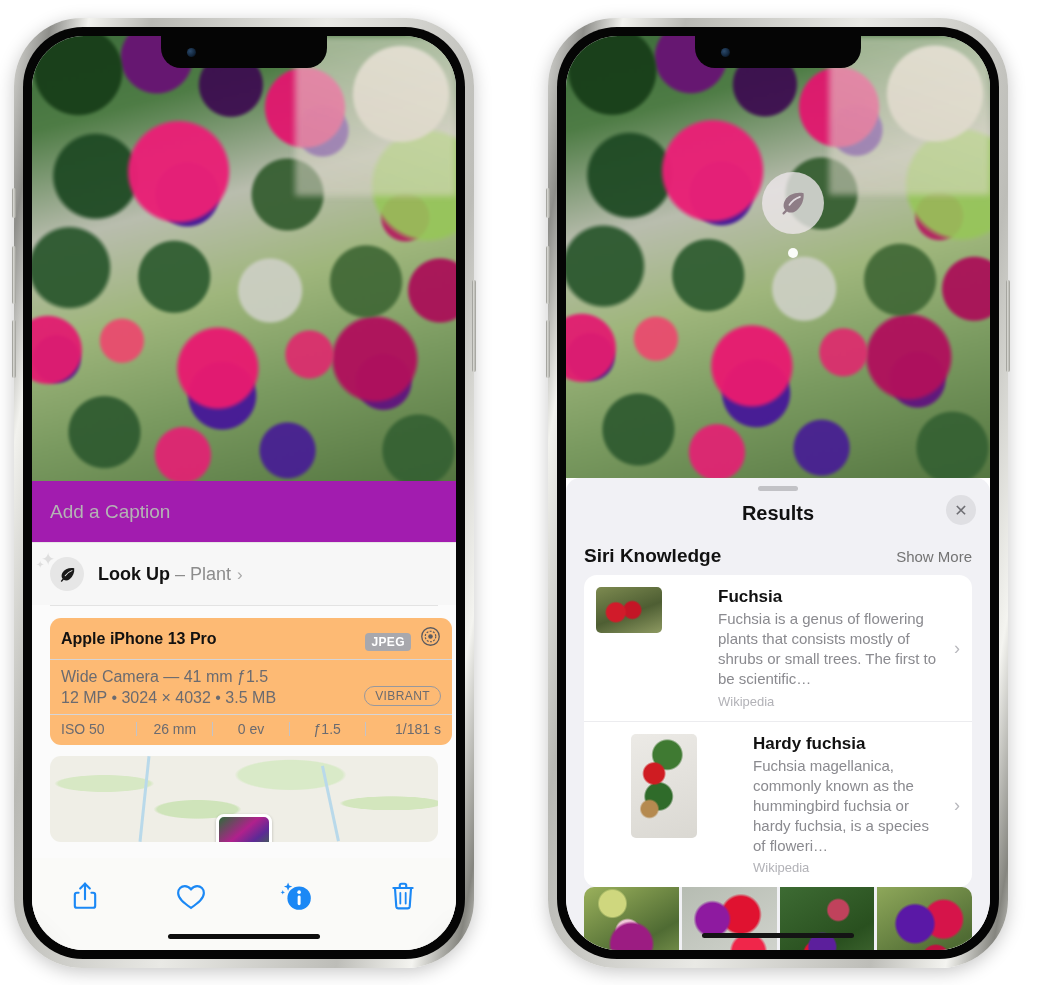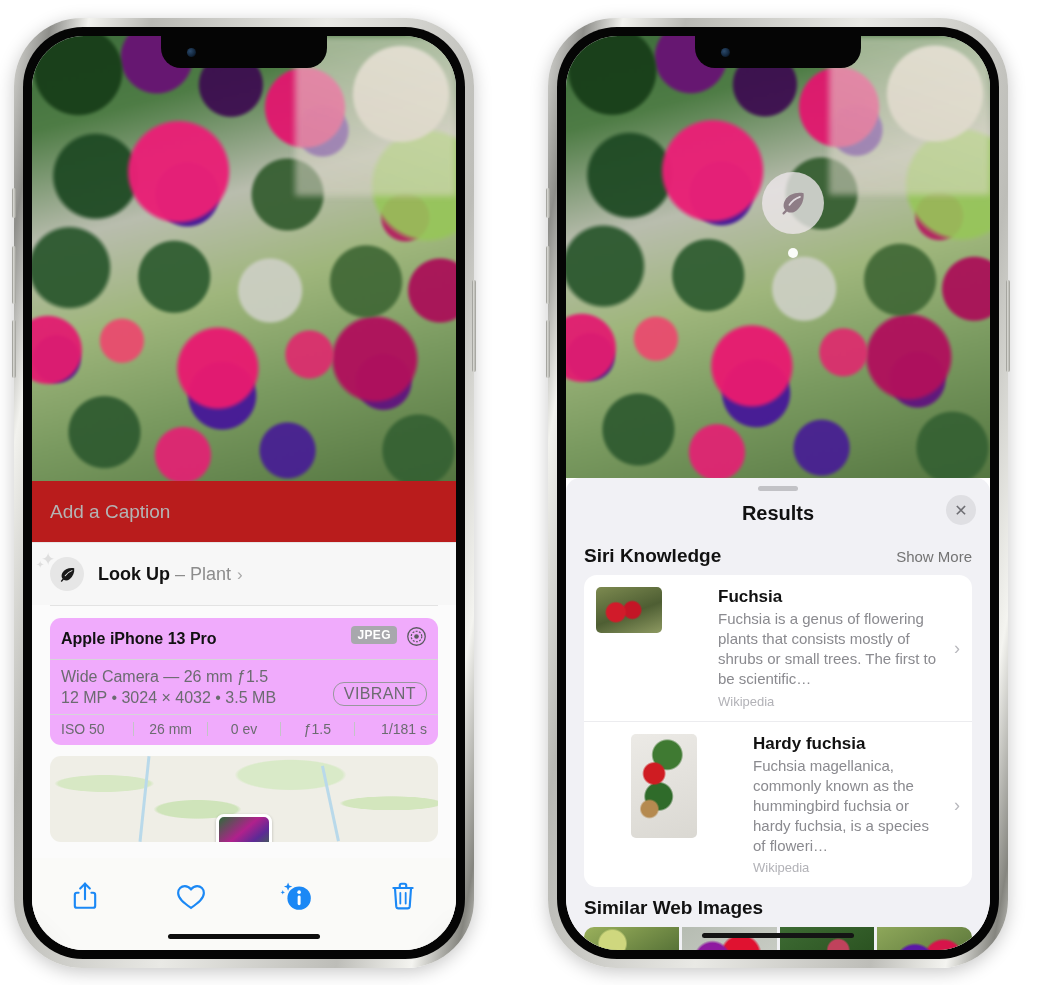--- a/index.html
+++ b/index.html
@@ -114,21 +114,21 @@
     background: rgba(255,255,255,.95); z-index: 20;
   }
 
   
   .info-sheet {
     position: absolute; left: 0; right: 0; top: 445px; bottom: 0;
     background: #fbfbfb;
   }
   .caption-row {
     height: 62px; display: flex; align-items: center;
-    padding: 0 18px; background: #b91c1c;
+    padding: 0 18px; background: #a21caf;
     border-bottom: 1px solid #e6e6e6;
   }
   .caption-placeholder { color: #b4b4b4; font-size: 19px; }
 
   .lookup-row {
     height: 62px; display: flex; align-items: center; gap: 14px;
     padding: 0 18px; background: #f7f7f7;
     position: relative;
   }
   .leaf-circle {
@@ -146,40 +146,40 @@
 
   .date-block { padding: 12px 18px 6px 18px; background: #f7f7f7; }
   .date-line { display: flex; align-items: baseline; justify-content: space-between; }
   .date-text { font-size: 17px; font-weight: 700; color: #111; letter-spacing: .1px; }
   .adjust { font-size: 17px; color: #1b88f5; }
   .file-line { display: flex; align-items: center; gap: 9px; margin-top: 6px; }
   .file-name { font-size: 17px; color: #5e5e5e; }
 
   
   .cam-card {
-    margin: 12px 18px 0 18px;
-    background: #f0abfc; border-radius: 11px; overflow: hidden;
+    margin: 12px 4px 0 18px;
+    background: #fdba74; border-radius: 11px; overflow: hidden;
   }
   .cam-head {
     display: flex; align-items: center; justify-content: space-between;
     padding: 8px 11px; border-bottom: 1px solid #d5d5d8;
   }
   .cam-model { font-size: 16px; font-weight: 700; color: #111; }
-  .cam-head-right { display: flex; align-items: flex-start; gap: 9px; }
+  .cam-head-right { display: flex; align-items: flex-end; gap: 9px; }
   .jpeg-badge {
     background: #a8a8ad; color: #fff; font-size: 12px; font-weight: 700;
     padding: 2px 6px; border-radius: 4px; letter-spacing: .4px;
   }
   .cam-body { padding: 8px 11px 7px 11px; border-bottom: 1px solid #d5d5d8; position: relative; }
   .cam-lens { font-size: 16px; color: #6b6b70; }
   .cam-spec { font-size: 16px; color: #6b6b70; margin-top: 3px; }
   .vibrant-pill {
     position: absolute; right: 11px; bottom: 8px;
     border: 1px solid #98989d; border-radius: 11px;
-    font-size: 16px; color: #6b6b70; padding: 2px 10px; letter-spacing: .4px;
+    font-size: 12px; color: #6b6b70; padding: 2px 10px; letter-spacing: .4px;
   }
   .cam-exif { display: flex; align-items: center; padding: 6px 11px 8px 11px; }
   .exif-item { flex: 1; text-align: center; font-size: 14px; color: #6b6b70; }
   .exif-item:first-child { text-align: left; }
   .exif-item:last-child { text-align: right; }
   .exif-sep { width: 1px; height: 14px; background: #c3c3c7; }
 
   
   .map-card {
     margin: 11px 18px 0 18px; height: 86px; border-radius: 11px; overflow: hidden;
@@ -350,21 +350,21 @@
                 <span>
                   <svg width="21" height="21" viewBox="0 0 24 24" aria-hidden="true">
                     <circle cx="12" cy="12" r="10" fill="none" stroke="#5b5b60" stroke-width="1.5"></circle>
                     <circle cx="12" cy="12" r="6" fill="none" stroke="#5b5b60" stroke-width="1.4" stroke-dasharray="2.2 1.6"></circle>
                     <circle cx="12" cy="12" r="2.6" fill="#5b5b60"></circle>
                   </svg>
                 </span>
               </span>
             </div>
             <div class="cam-body">
-              <div class="cam-lens">Wide Camera — 26 mm ƒ1.5</div>
+              <div class="cam-lens">Wide Camera — 41 mm ƒ1.5</div>
               <div class="cam-spec">12 MP • 3024 × 4032 • 3.5 MB</div>
               <span class="vibrant-pill">VIBRANT</span>
             </div>
             <div class="cam-exif">
               <span class="exif-item">ISO 50</span>
               <span class="exif-sep"></span>
               <span class="exif-item">26 mm</span>
               <span class="exif-sep"></span>
               <span class="exif-item">0 ev</span>
               <span class="exif-sep"></span>
@@ -471,23 +471,20 @@
               <div class="know-thumb t2"></div>
               <div class="know-text">
                 <div class="know-title">Hardy fuchsia</div>
                 <div class="know-desc">Fuchsia magellanica, commonly known as the hummingbird fuchsia or hardy fuchsia, is a species of floweri…</div>
                 <div class="know-src">Wikipedia</div>
               </div>
               <span class="know-chev">›</span>
             </div>
           </div>
 
-          <div class="sec-head">
-            <span class="sec-title">Similar Web Images</span>
-          </div>
 
           <div class="web-strip">
             <div class="web-thumb w1"></div>
             <div class="web-thumb w2"></div>
             <div class="web-thumb w3"></div>
             <div class="web-thumb w4"></div>
           </div>
 
           <div class="home-bar-dark"></div>
         </div>

